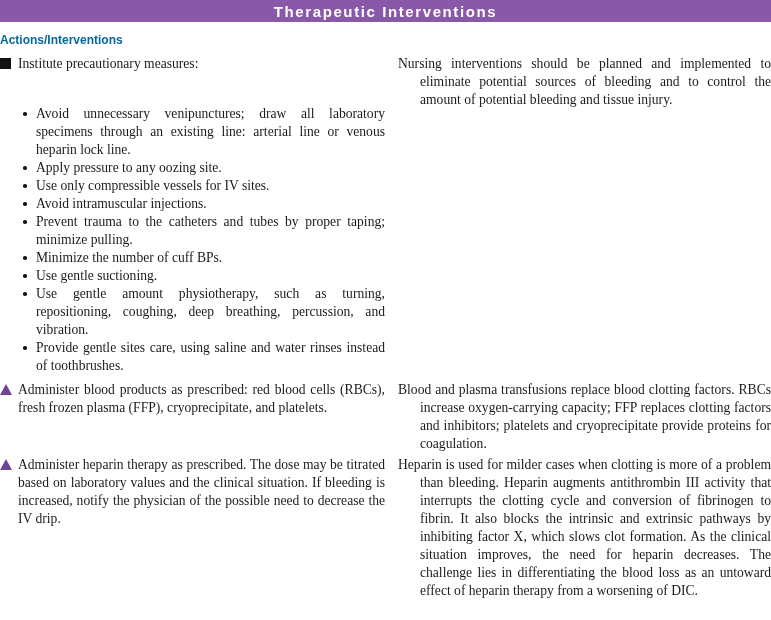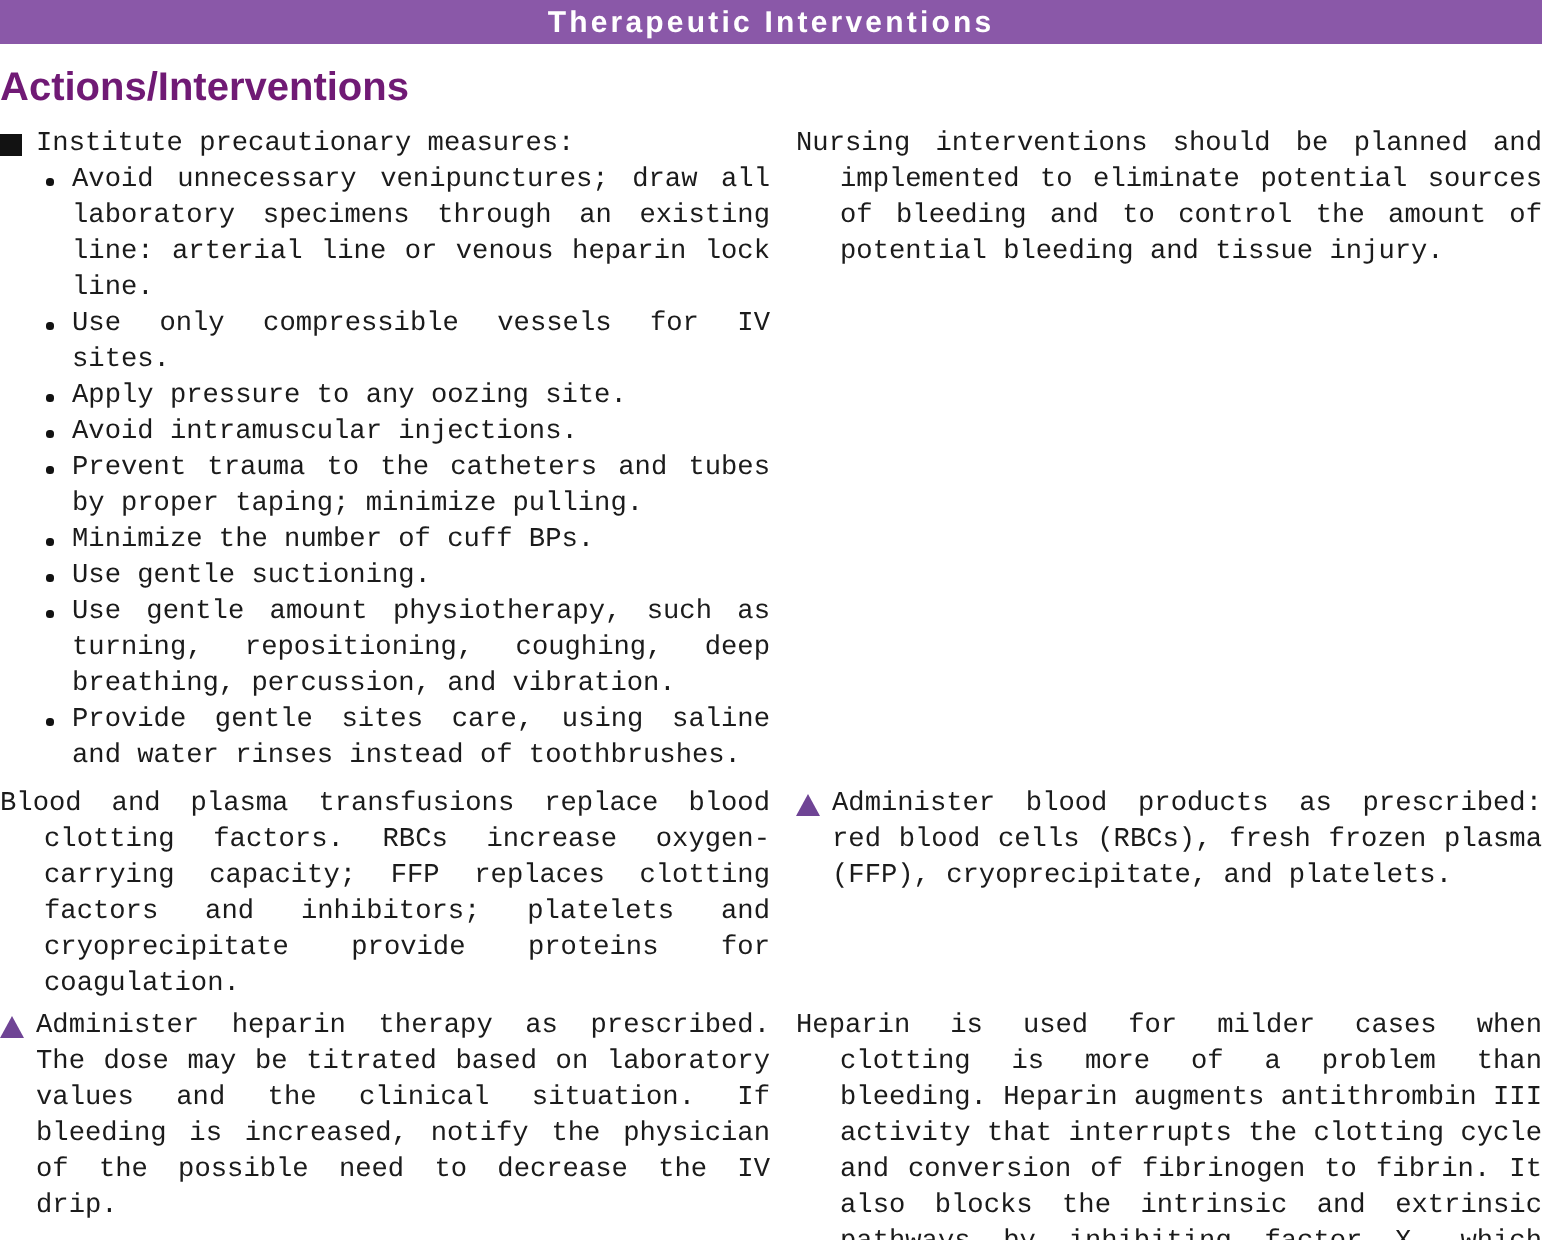--- a/index.html
+++ b/index.html
@@ -35,50 +35,50 @@
   .col-headings {
     display: grid;
     grid-template-columns: 385px 373px;
     column-gap: 13px;
     margin-top: 11px;
     margin-bottom: 8px;
   }
   .col-heading {
     font-family: "Liberation Sans", sans-serif;
     font-weight: bold;
-    font-size: 20px;
-    color: #701a75;
+    font-size: 12px;
+    color: #0369a1;
   }
 
   
   .content-grid {
     display: grid;
     grid-template-columns: 385px 373px;
     column-gap: 13px;
   }
-  .cell { font-size: 13.6px; line-height: 18px; text-align: justify; hyphens: auto; font-family: Liberation Mono, monospace; }
+  .cell { font-size: 13.6px; line-height: 18px; text-align: justify; hyphens: auto; }
   .cell.r1 { padding-bottom: 6px; }
   .cell.r2 { padding-bottom: 3px; }
 
   
   .action-item { position: relative; padding-left: 18px; }
   .marker-square {
     position: absolute; left: 0; top: 3px;
     width: 11px; height: 11px; background: #121212;
   }
   .marker-triangle {
     position: absolute; left: 0; top: 3px;
     width: 0; height: 0;
     border-left: 6.5px solid transparent;
     border-right: 6.5px solid transparent;
     border-bottom: 11px solid var(--marker);
   }
 
   
-  .sub-list { list-style: none; }
+  .sub-list { list-style: none; margin-top: 32px; }
   .sub-list li { position: relative; padding-left: 36px; }
   .bullet {
     position: absolute; left: 23px; top: 7px;
     width: 3.5px; height: 3.5px; border-radius: 50%;
     background: #121212;
   }
 
   
   .rationale { padding-left: 22px; text-indent: -22px; }
 </style>
@@ -97,42 +97,42 @@
 
   <div class="content-grid">
 
     <div class="cell r1">
       <div class="action-item">
         <span class="marker-square"></span>
         <span>Institute precautionary measures:</span>
       </div>
       <ul class="sub-list">
         <li><span class="bullet"></span><span>Avoid unnecessary venipunctures; draw all laboratory specimens through an existing line: arterial line or venous heparin lock line.</span></li>
+        <li><span class="bullet"></span><span>Apply pressure to any oozing site.</span></li>
         <li><span class="bullet"></span><span>Use only compressible vessels for IV sites.</span></li>
-        <li><span class="bullet"></span><span>Apply pressure to any oozing site.</span></li>
         <li><span class="bullet"></span><span>Avoid intramuscular injections.</span></li>
         <li><span class="bullet"></span><span>Prevent trauma to the catheters and tubes by proper taping; minimize pulling.</span></li>
         <li><span class="bullet"></span><span>Minimize the number of cuff BPs.</span></li>
         <li><span class="bullet"></span><span>Use gentle suctioning.</span></li>
         <li><span class="bullet"></span><span>Use gentle amount physiotherapy, such as turning, repositioning, coughing, deep breathing, percussion, and vibration.</span></li>
         <li><span class="bullet"></span><span>Provide gentle sites care, using saline and water rinses instead of toothbrushes.</span></li>
       </ul>
     </div>
     <div class="cell r1">
       <p class="rationale">Nursing interventions should be planned and implemented to eliminate potential sources of bleeding and to control the amount of potential bleeding and tissue injury.</p>
     </div>
 
     <div class="cell r2">
-      <p class="rationale">Blood and plasma transfusions replace blood clotting factors. RBCs increase oxygen-carrying capacity; FFP replaces clotting factors and inhibitors; platelets and cryoprecipitate provide proteins for coagulation.</p>
-    </div>
-    <div class="cell r2">
       <div class="action-item">
         <span class="marker-triangle"></span>
         <span>Administer blood products as prescribed: red blood cells (RBCs), fresh frozen plasma (FFP), cryoprecipitate, and platelets.</span>
       </div>
+    </div>
+    <div class="cell r2">
+      <p class="rationale">Blood and plasma transfusions replace blood clotting factors. RBCs increase oxygen-carrying capacity; FFP replaces clotting factors and inhibitors; platelets and cryoprecipitate provide proteins for coagulation.</p>
     </div>
 
     <div class="cell r3">
       <div class="action-item">
         <span class="marker-triangle"></span>
         <span>Administer heparin therapy as prescribed. The dose may be titrated based on laboratory values and the clinical situation. If bleeding is increased, notify the physician of the possible need to decrease the IV drip.</span>
       </div>
     </div>
     <div class="cell r3">
       <p class="rationale">Heparin is used for milder cases when clotting is more of a problem than bleeding. Heparin augments antithrombin III activity that interrupts the clotting cycle and conversion of fibrinogen to fibrin. It also blocks the intrinsic and extrinsic pathways by inhibiting factor X, which slows clot formation. As the clinical situation improves, the need for heparin decreases. The challenge lies in differentiating the blood loss as an untoward effect of heparin therapy from a worsening of DIC.</p>

